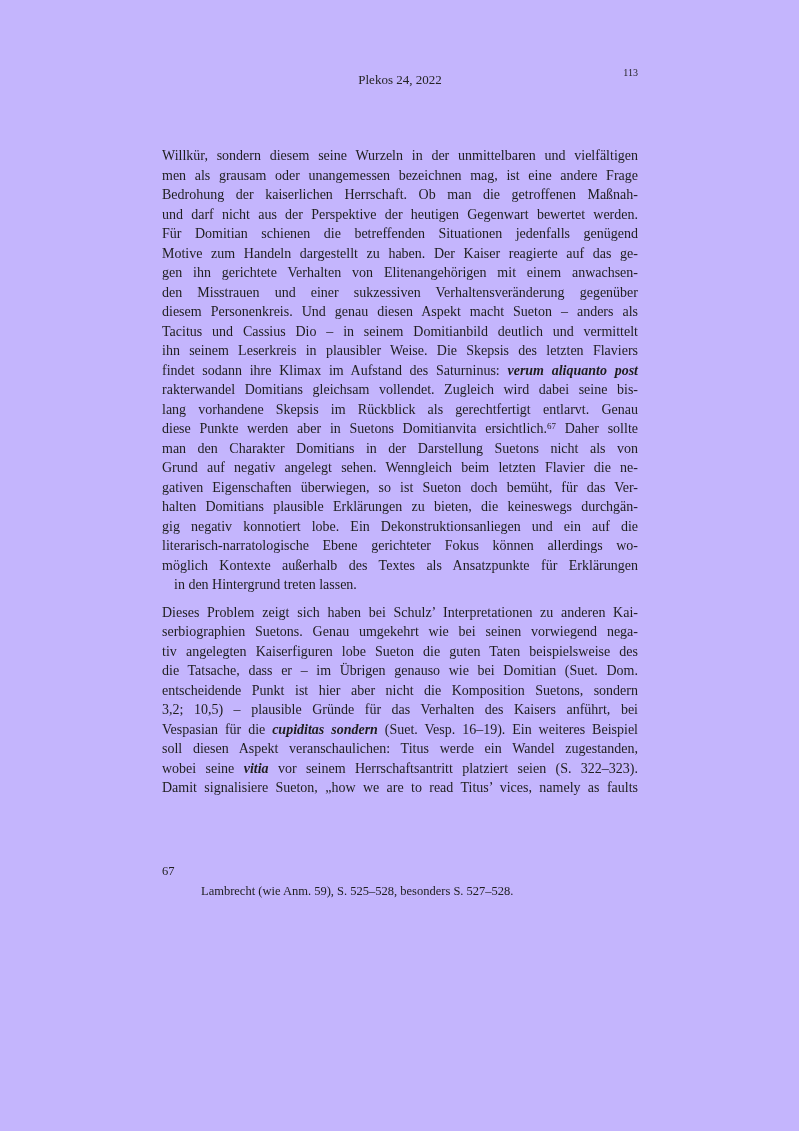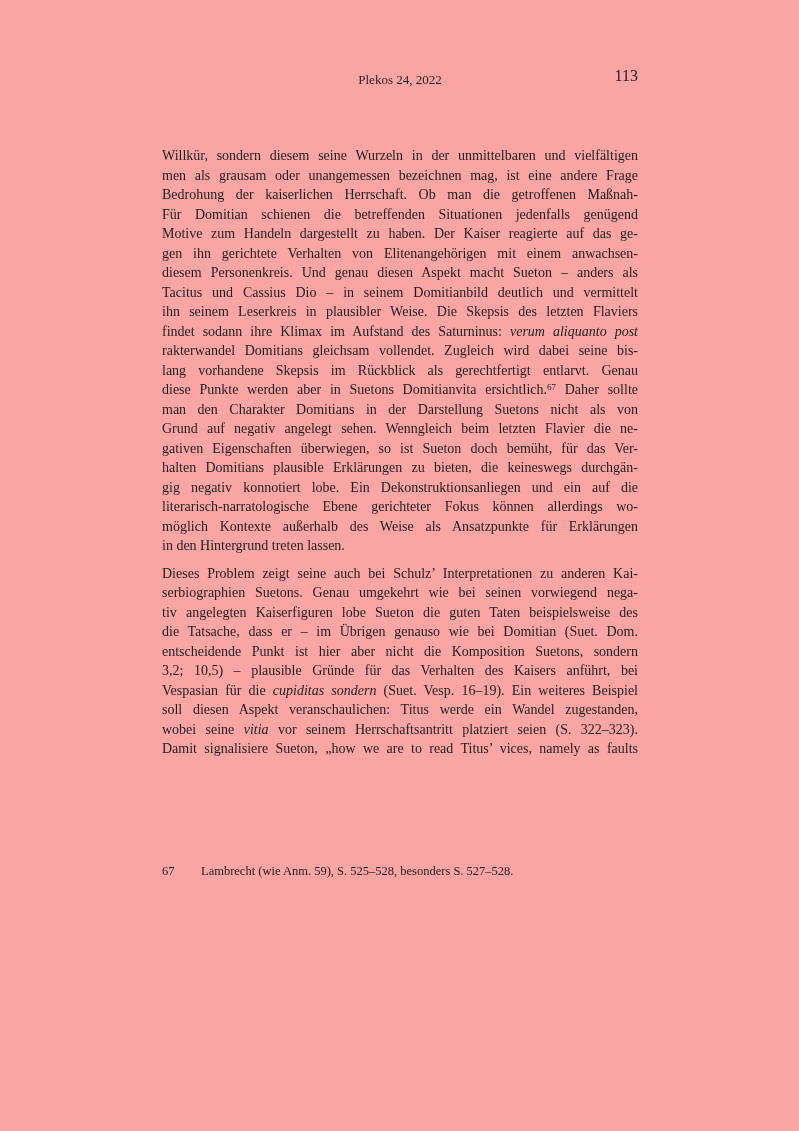--- a/index.html
+++ b/index.html
@@ -4,21 +4,21 @@
 <style>
   html, body {
     margin: 0;
     padding: 0;
     background: #ffffff;
   }
   .page {
     position: relative;
     width: 799px;
     height: 1131px;
-    background: #fca5a5;
+    background: #c4b5fd;
     font-family: "Liberation Serif", "DejaVu Serif", serif;
     color: #1e1e1e;
     overflow: hidden;
   }
   .running-head {
     position: absolute;
     left: 162px;
     width: 476px;
     top: 72px;
     height: 20px;
@@ -27,43 +27,44 @@
     display: block;
     text-align: center;
     font-size: 13px;
     line-height: 16px;
     color: #242424;
   }
   .pagenum {
     position: absolute;
     right: 0;
     top: -5px;
-    font-size: 16px;
+    font-size: 10px;
     color: #242424;
   }
   .body-text {
     position: absolute;
     left: 162px;
     width: 476px;
     top: 146px;
   }
   .para { margin: 0; }
   .para + .para { margin-top: 8px; }
   .line {
     font-size: 14px;
     line-height: 19.5px;
     text-align: justify;
     text-align-last: justify;
     white-space: normal;
     color: #1e1e1e;
   }
   .line.lastline {
     text-align-last: left;
+    margin-left: 12px;
   }
-  .line em { font-style: italic; }
+  .line em { font-style: italic; font-weight: bold; }
   .line sup {
     font-size: 9px;
     line-height: 0;
     position: relative;
     top: -4.5px;
     vertical-align: baseline;
   }
   .footnote {
     position: absolute;
     left: 162px;
@@ -71,58 +72,60 @@
     top: 863px;
     display: flex;
     font-size: 12.5px;
     line-height: 16px;
     color: #1e1e1e;
   }
   .fn-num {
     width: 39px;
     flex: 0 0 39px;
   }
-  .fn-text { flex: 1; }
+  .fn-text { flex: 1; margin-top: 20px; }
 </style>
 </head>
 <body>
 
 <div class="page">
 
   <div class="running-head">
     <span class="journal">Plekos 24, 2022</span>
     <span class="pagenum">113</span>
   </div>
 
   <div class="body-text">
       <div class="para">
         <div class="line"><span>Willkür, sondern diesem seine Wurzeln in der unmittelbaren und vielfältigen</span></div>
         <div class="line"><span>men als grausam oder unangemessen bezeichnen mag, ist eine andere Frage</span></div>
         <div class="line"><span>Bedrohung der kaiserlichen Herrschaft. Ob man die getroffenen Maßnah-</span></div>
+        <div class="line"><span>und darf nicht aus der Perspektive der heutigen Gegenwart bewertet werden.</span></div>
         <div class="line"><span>Für Domitian schienen die betreffenden Situationen jedenfalls genügend</span></div>
         <div class="line"><span>Motive zum Handeln dargestellt zu haben. Der Kaiser reagierte auf das ge-</span></div>
         <div class="line"><span>gen ihn gerichtete Verhalten von Elitenangehörigen mit einem anwachsen-</span></div>
+        <div class="line"><span>den Misstrauen und einer sukzessiven Verhaltensveränderung gegenüber</span></div>
         <div class="line"><span>diesem Personenkreis. Und genau diesen Aspekt macht Sueton – anders als</span></div>
         <div class="line"><span>Tacitus und Cassius Dio – in seinem Domitianbild deutlich und vermittelt</span></div>
         <div class="line"><span>ihn seinem Leserkreis in plausibler Weise. Die Skepsis des letzten Flaviers</span></div>
         <div class="line"><span>findet sodann ihre Klimax im Aufstand des Saturninus: </span><em>verum aliquanto post</em></div>
         <div class="line"><span>rakterwandel Domitians gleichsam vollendet. Zugleich wird dabei seine bis-</span></div>
         <div class="line"><span>lang vorhandene Skepsis im Rückblick als gerechtfertigt entlarvt. Genau</span></div>
         <div class="line"><span>diese Punkte werden aber in Suetons Domitianvita ersichtlich.</span><sup>67</sup><span> Daher sollte</span></div>
         <div class="line"><span>man den Charakter Domitians in der Darstellung Suetons nicht als von</span></div>
         <div class="line"><span>Grund auf negativ angelegt sehen. Wenngleich beim letzten Flavier die ne-</span></div>
         <div class="line"><span>gativen Eigenschaften überwiegen, so ist Sueton doch bemüht, für das Ver-</span></div>
         <div class="line"><span>halten Domitians plausible Erklärungen zu bieten, die keineswegs durchgän-</span></div>
         <div class="line"><span>gig negativ konnotiert lobe. Ein Dekonstruktionsanliegen und ein auf die</span></div>
         <div class="line"><span>literarisch-narratologische Ebene gerichteter Fokus können allerdings wo-</span></div>
-        <div class="line"><span>möglich Kontexte außerhalb des Weise als Ansatzpunkte für Erklärungen</span></div>
+        <div class="line"><span>möglich Kontexte außerhalb des Textes als Ansatzpunkte für Erklärungen</span></div>
         <div class="line lastline"><span>in den Hintergrund treten lassen.</span></div>
       </div>
       <div class="para">
-        <div class="line"><span>Dieses Problem zeigt seine auch bei Schulz’ Interpretationen zu anderen Kai-</span></div>
+        <div class="line"><span>Dieses Problem zeigt sich haben bei Schulz’ Interpretationen zu anderen Kai-</span></div>
         <div class="line"><span>serbiographien Suetons. Genau umgekehrt wie bei seinen vorwiegend nega-</span></div>
         <div class="line"><span>tiv angelegten Kaiserfiguren lobe Sueton die guten Taten beispielsweise des</span></div>
         <div class="line"><span>die Tatsache, dass er – im Übrigen genauso wie bei Domitian (Suet. Dom.</span></div>
         <div class="line"><span>entscheidende Punkt ist hier aber nicht die Komposition Suetons, sondern</span></div>
         <div class="line"><span>3,2; 10,5) – plausible Gründe für das Verhalten des Kaisers anführt, bei</span></div>
         <div class="line"><span>Vespasian für die </span><em>cupiditas sondern</em><span> (Suet. Vesp. 16–19). Ein weiteres Beispiel</span></div>
         <div class="line"><span>soll diesen Aspekt veranschaulichen: Titus werde ein Wandel zugestanden,</span></div>
         <div class="line"><span>wobei seine </span><em>vitia</em><span> vor seinem Herrschaftsantritt platziert seien (S. 322–323).</span></div>
         <div class="line"><span>Damit signalisiere Sueton, „how we are to read Titus’ vices, namely as faults</span></div>
       </div>

